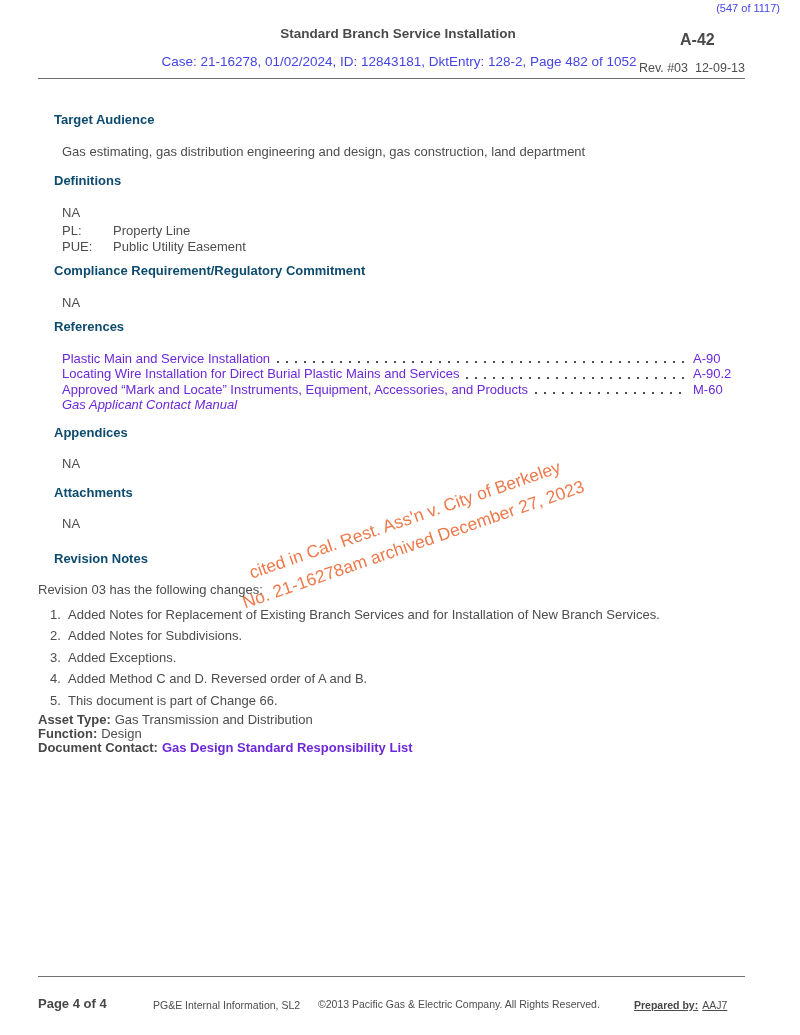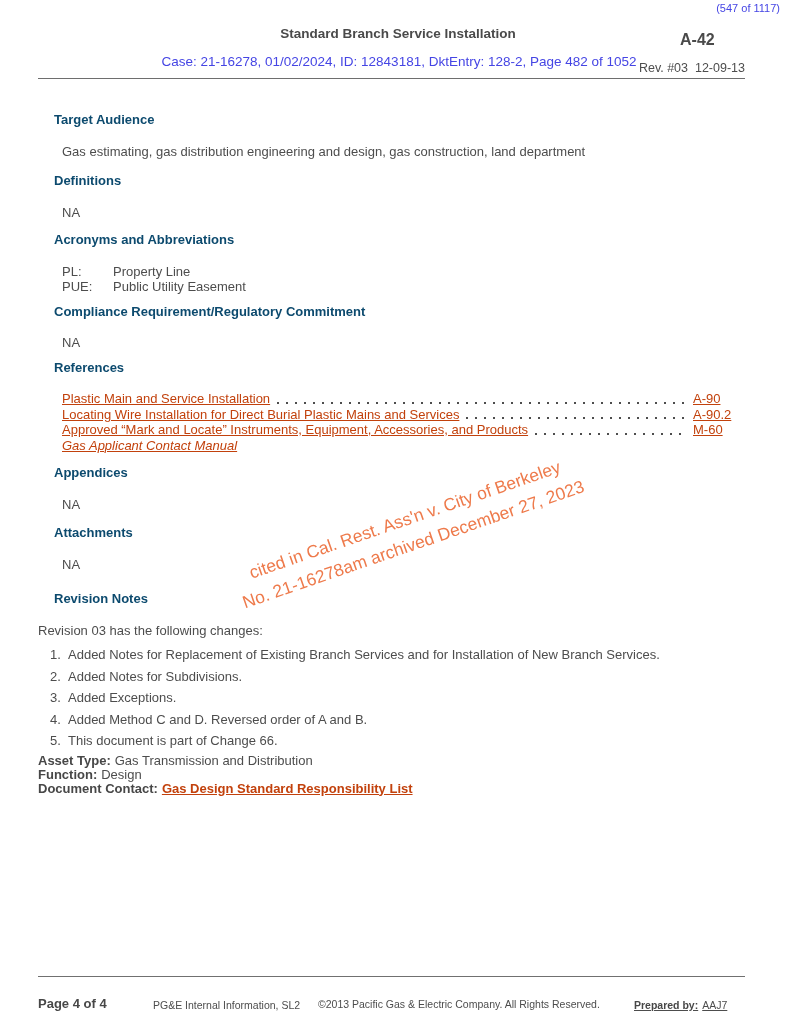--- a/index.html
+++ b/index.html
@@ -23,21 +23,21 @@
   .ind{margin-left:24px;}
   .mt2{margin-top:2px;}.mt3{margin-top:3px;}.mt5{margin-top:5px;}
   .mt6{margin-top:6px;}.mt7{margin-top:7px;}.mt9{margin-top:9px;}
   .mt12{margin-top:12px;}.mt13{margin-top:13px;}.mt14{margin-top:14px;}
   .mt19{margin-top:19px;}
   
   .acr-row{display:flex;margin-left:24px;}
   .acr-abbr{width:51px;}
   
   .ref-row{display:flex;align-items:baseline;margin-left:24px;}
-  .link{color:#c2410c;text-decoration:underline;cursor:pointer;}
+  .link{color:#6d28d9;cursor:pointer;}
   .ref-title{white-space:nowrap;}
   .leader{flex:1 1 auto;align-self:flex-end;height:4px;margin:0 6px 2px 6px;
     background-image:radial-gradient(circle at 2px 2px,#4d4d4d 1.05px,rgba(0,0,0,0) 1.45px);
     background-size:9px 4px;background-repeat:repeat-x;}
   .ref-code{width:52px;flex:0 0 52px;}
   .italic{font-style:italic;}
   
   .rn-item{display:flex;margin-left:12px;}
   .rn-num{width:18px;flex:0 0 18px;}
   .rn-text{flex:1;}
@@ -71,21 +71,20 @@
 <div class="abs header-rule"></div>
 
 <div class="content">
 
   <p class="h">Target Audience</p>
   <p class="ind mt7">Gas estimating, gas distribution engineering and design, gas construction, land department</p>
 
   <p class="h mt14">Definitions</p>
   <p class="ind mt6">NA</p>
 
-  <p class="h mt12">Acronyms and Abbreviations</p>
   <div class="acr-row mt3">
     <span class="acr-abbr">PL:</span>
     <span>Property Line</span>
   </div>
   <div class="acr-row">
     <span class="acr-abbr">PUE:</span>
     <span>Public Utility Easement</span>
   </div>
 
   <p class="h mt9">Compliance Requirement/Regulatory Commitment</p>

